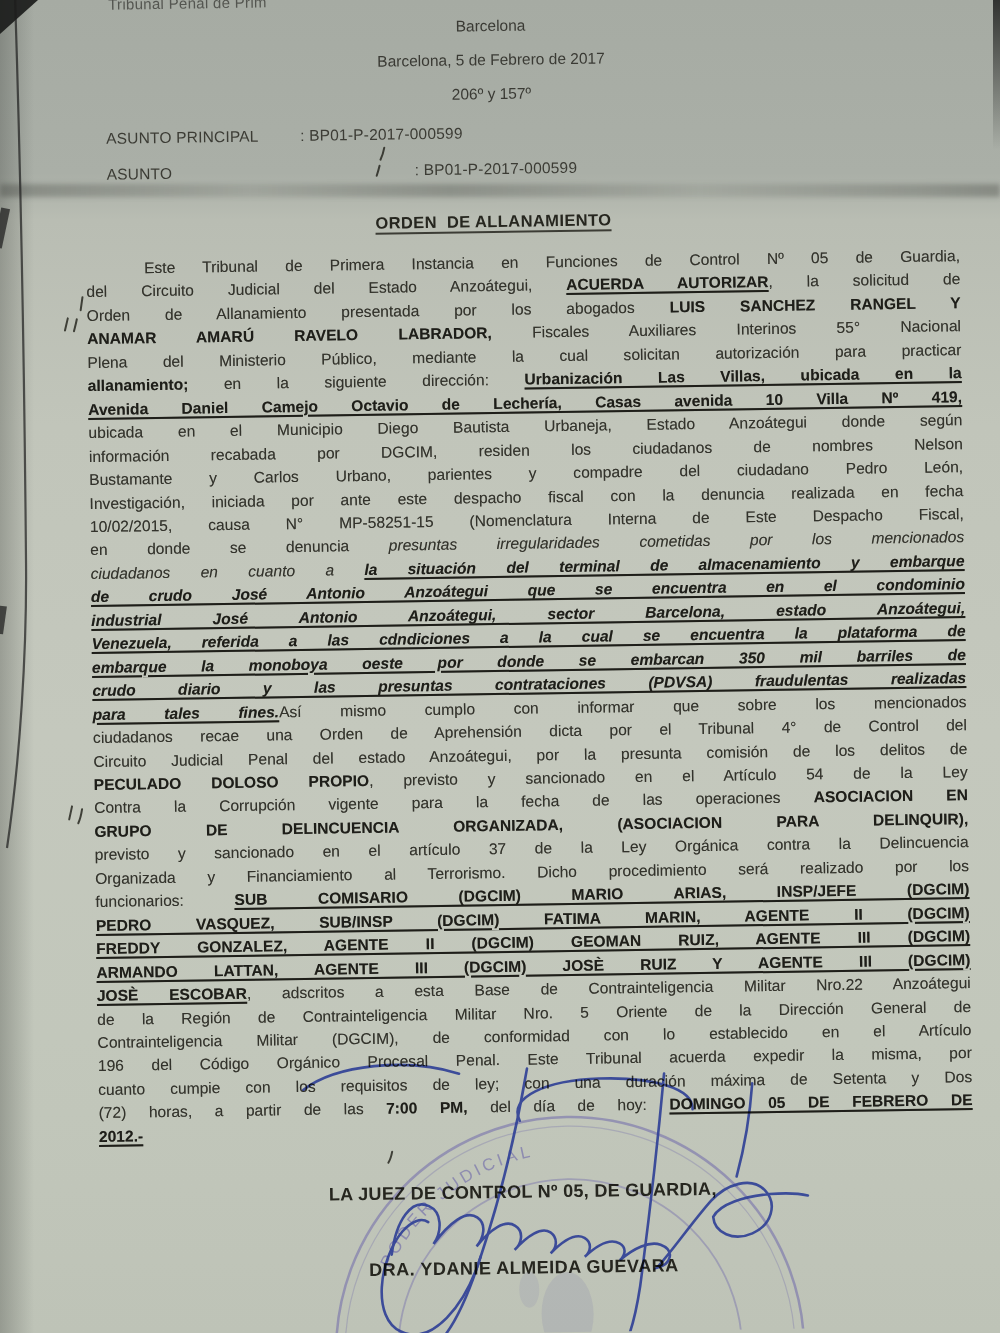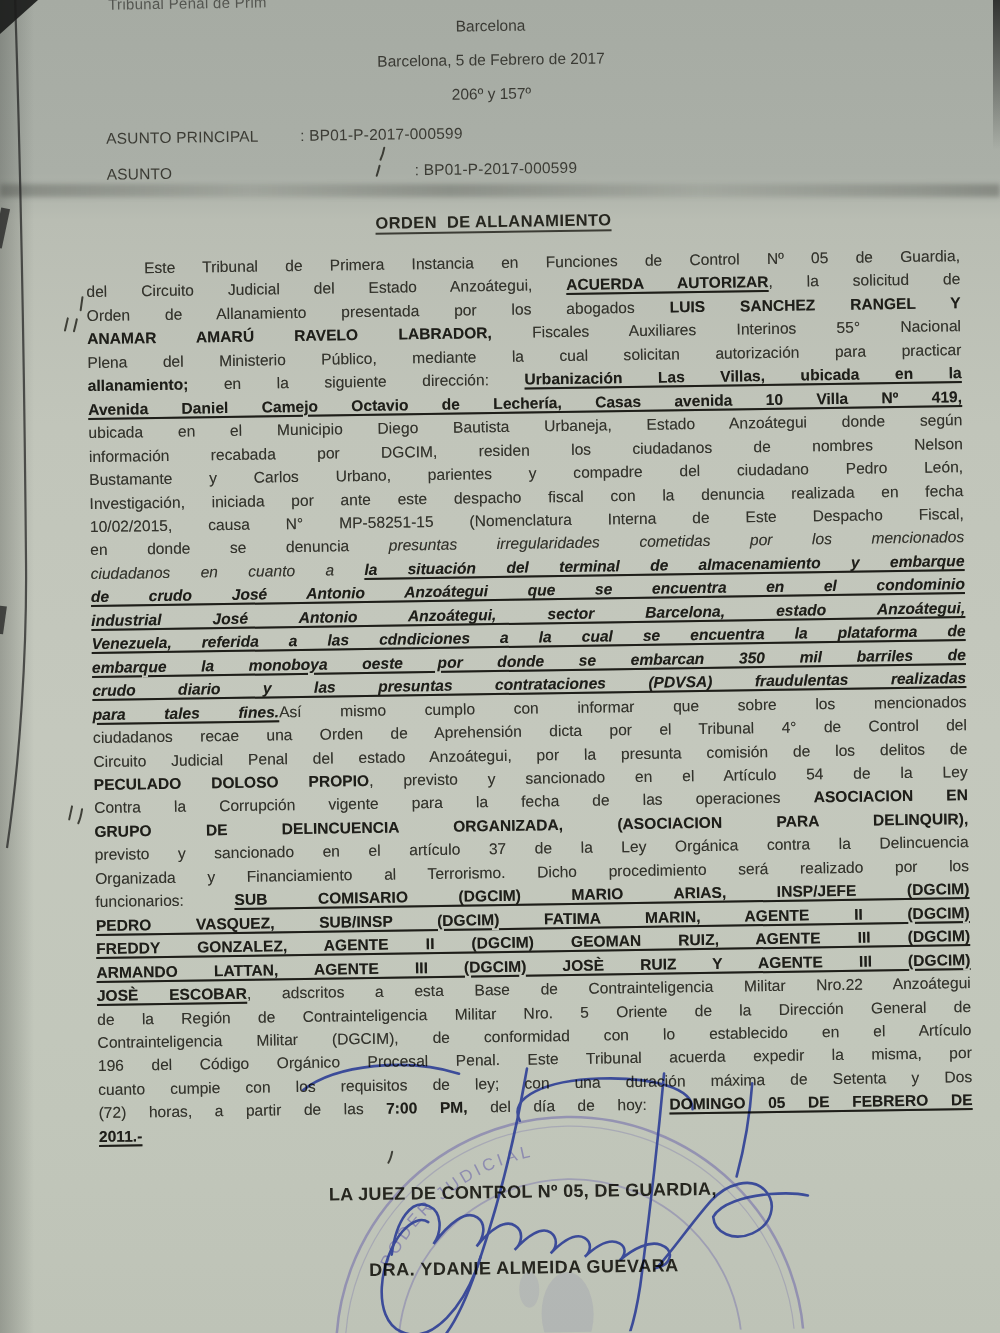--- a/index.html
+++ b/index.html
@@ -105,21 +105,21 @@
         <div class="line"><span class="">funcionarios: </span><span class="b u">SUB COMISARIO (DGCIM) MARIO ARIAS, INSP/JEFE (DGCIM)</span></div>
         <div class="line"><span class="b u">PEDRO VASQUEZ, SUB/INSP (DGCIM) FATIMA MARIN, AGENTE II (DGCIM)</span></div>
         <div class="line"><span class="b u">FREDDY GONZALEZ, AGENTE II (DGCIM) GEOMAN RUIZ, AGENTE III (DGCIM)</span></div>
         <div class="line"><span class="b u">ARMANDO LATTAN, AGENTE III (DGCIM) JOSÈ RUIZ Y AGENTE III (DGCIM)</span></div>
         <div class="line"><span class="b u">JOSÈ ESCOBAR</span><span class="">, adscritos a esta Base de Contrainteligencia Militar Nro.22 Anzoátegui</span></div>
         <div class="line"><span class="">de la Región de Contrainteligencia Militar Nro. 5 Oriente de la Dirección General de</span></div>
         <div class="line"><span class="">Contrainteligencia Militar (DGCIM), de conformidad con lo establecido en el Artículo</span></div>
         <div class="line"><span class="">196 del Código Orgánico Procesal Penal. Este Tribunal acuerda expedir la misma, por</span></div>
         <div class="line"><span class="">cuanto cumpie con los requisitos de ley; con una duración máxima de Setenta y Dos</span></div>
         <div class="line"><span class="">(72) horas, a partir de las </span><span class="b">7:00 PM,</span><span class=""> del día de hoy: </span><span class="b u">DOMINGO  05 DE FEBRERO DE</span></div>
-        <div class="line last"><span class="b u">2011.-</span></div>
+        <div class="line last"><span class="b u">2012.-</span></div>
       </div>
 
     <div id="sig1">LA JUEZ DE CONTROL Nº 05, DE GUARDIA,</div>
     <div id="sig2">DRA. YDANIE ALMEIDA GUEVARA</div>
 
     <svg class="overlay" width="1000" height="1333" viewBox="0 0 1000 1333">
 
       <g>
         <circle cx="560" cy="1352" r="234" fill="none" stroke="rgba(104,96,170,0.50)" stroke-width="2.5"></circle>
         <circle cx="560" cy="1352" r="225" fill="none" stroke="rgba(104,96,170,0.28)" stroke-width="1.2"></circle>

